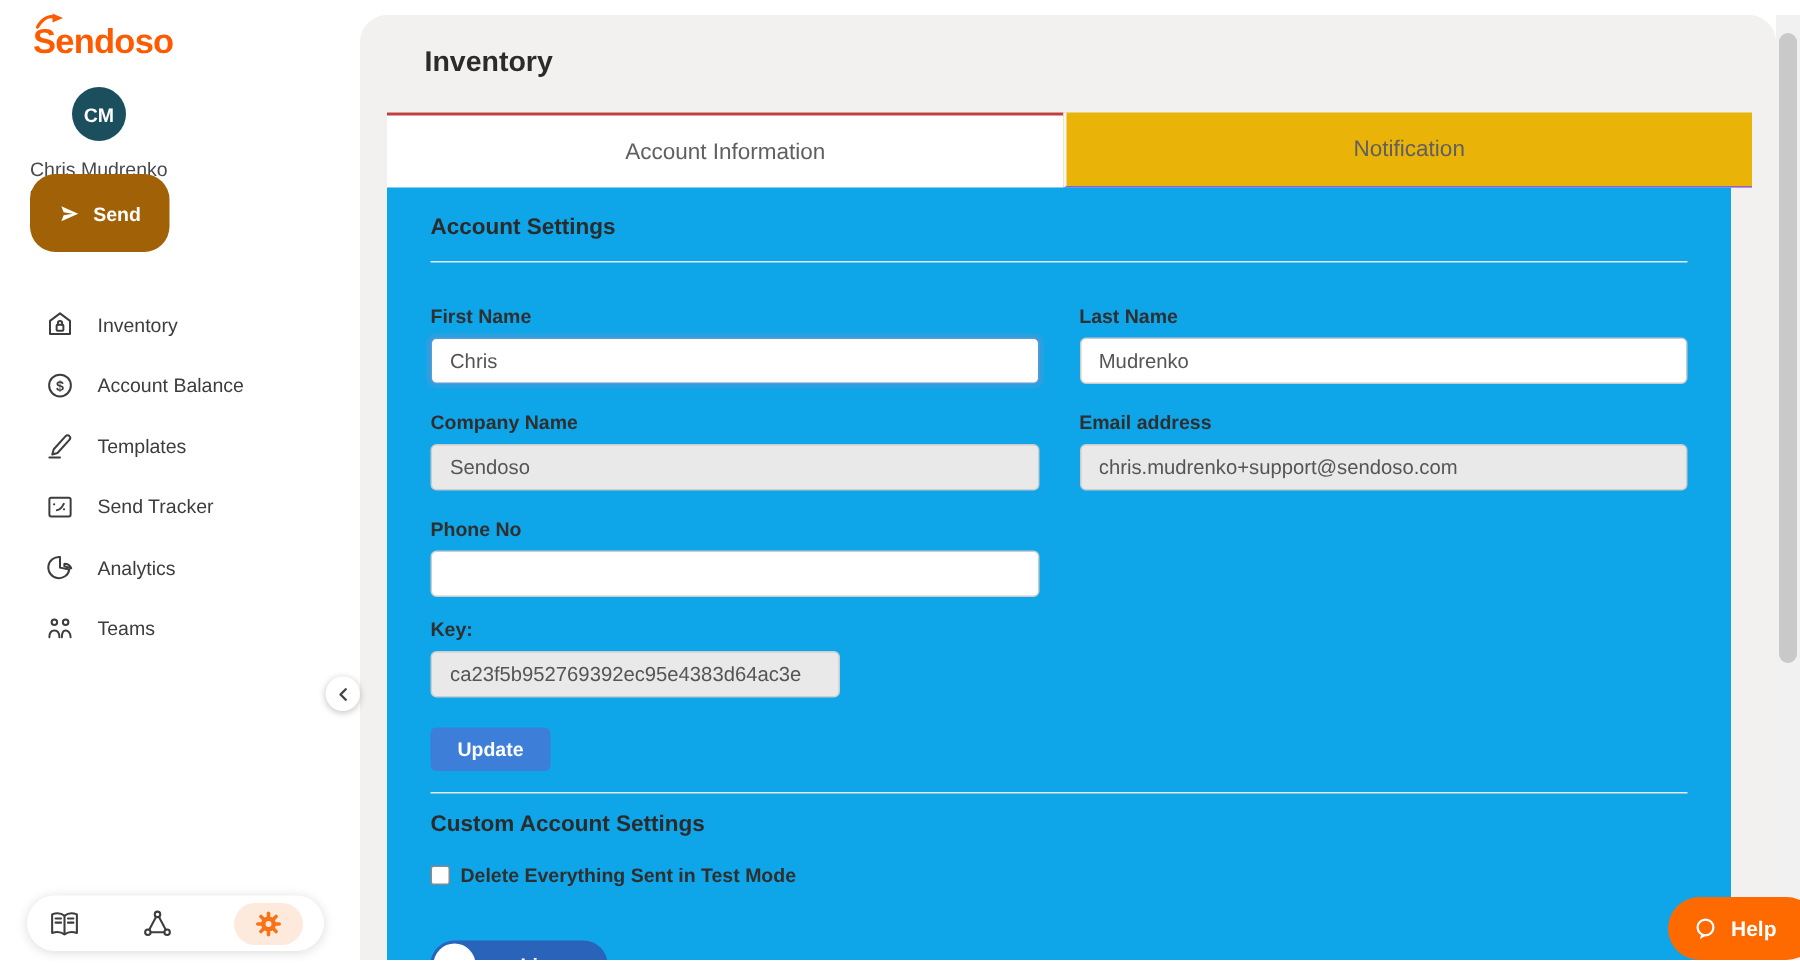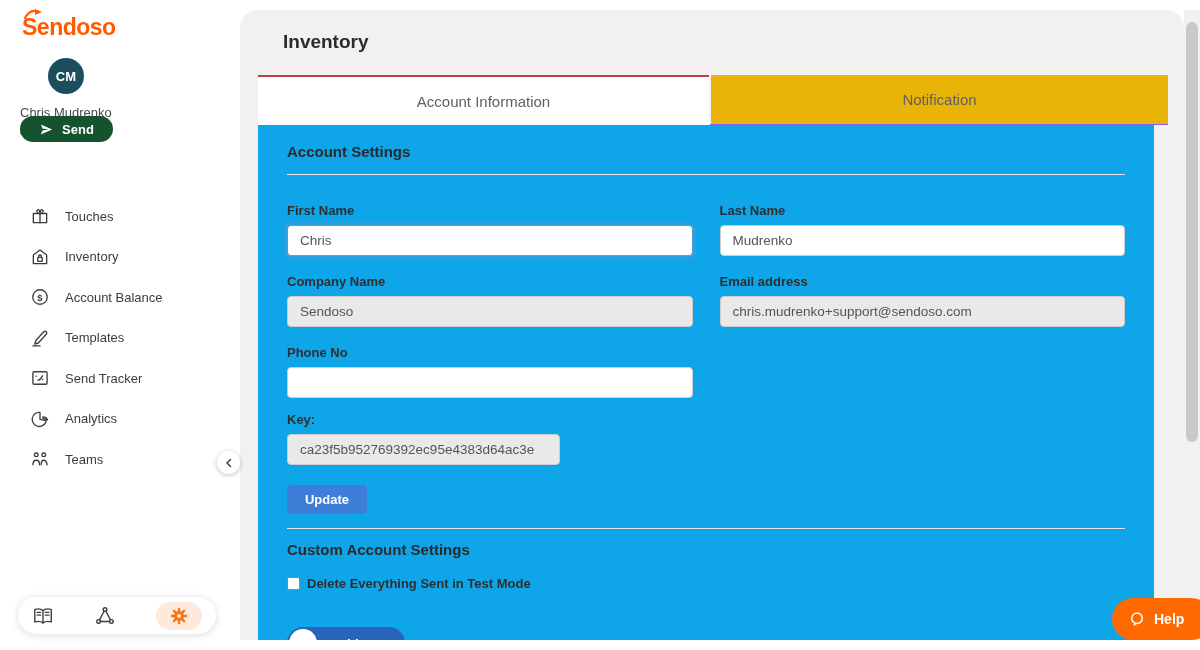--- a/index.html
+++ b/index.html
@@ -12,22 +12,22 @@
   .sidebar { position:absolute; left:0; top:0; width:240px; height:650px; background:#fff; z-index:5; }
   .logo-wrap { position:absolute; left:22px; top:14px; }
   .logo-text { font-size:23px; font-weight:bold; color:#ff5a00; letter-spacing:-0.5px; }
   .logo-swoosh { position:absolute; left:1px; top:-6px; }
   .user-row { position:absolute; left:20px; top:58px; display:flex; align-items:center; gap:10px;flex-direction:column; }
   .avatar { width:36px; height:36px; border-radius:50%; background:#1b4f5e; color:#fff;
             display:flex; align-items:center; justify-content:center; font-size:13px; font-weight:bold; }
   .user-name { font-size:13px; color:#4a4a4a; line-height:17px; }
   .user-balance { font-size:15px; font-weight:bold; color:#333; line-height:18px; }
   .user-balance .cur { font-size:11px; font-weight:normal; }
-  .send-btn { position:absolute; left:20px; top:116px; width:93px; height:26px; border:none;
-              border-radius:17px; background:#14532d; color:#fff; font-weight:bold; font-size:13px;
+  .send-btn { position:absolute; left:20px; top:116px; width:93px; height:52px; border:none;
+              border-radius:17px; background:#a16207; color:#fff; font-weight:bold; font-size:13px;
               display:flex; align-items:center; justify-content:center; gap:8px; cursor:pointer;
               font-family:inherit; }
   .nav { position:absolute; left:30px; top:196px; list-style:none; width:190px; }
   .nav li { display:flex; align-items:center; gap:15px; height:40.5px; cursor:pointer; }
   .nav li span.lbl { font-size:13px; color:#3c3c3c; }
   .nav svg { flex:0 0 auto; }
   .collapse-btn { position:absolute; left:217px; top:451px; width:23px; height:23px; border-radius:50%;
                   background:#fff; box-shadow:0 1px 5px rgba(0,0,0,.25); z-index:6;
                   display:flex; align-items:center; justify-content:center; cursor:pointer; }
   .footer-pill { position:absolute; left:18px; top:597px; width:198px; height:37px; background:#fff;
@@ -98,28 +98,20 @@
   <button class="send-btn">
     <svg width="15" height="15" viewBox="0 0 24 24">
       <path d="M3 20 L21 12 L3 4 L5.5 10.5 L15 12 L5.5 13.5 Z" fill="#ffffff"></path>
     </svg>
     <span>Send</span>
   </button>
 
   <ul class="nav">
     <li>
       <svg width="20" height="20" viewBox="0 0 24 24" fill="none" stroke="#3d3d3d" stroke-width="1.6" stroke-linecap="round" stroke-linejoin="round">
-        <rect x="4" y="9" width="16" height="11"></rect>
-          <path d="M12 9 V20"></path>
-        <path d="M12 9 C9 9 7.2 6.5 8.8 4.8 C10.4 3.2 12 6 12 9 C12 6 13.6 3.2 15.2 4.8 C16.8 6.5 15 9 12 9 Z"></path>
-      </svg>
-      <span class="lbl">Touches</span>
-    </li>
-    <li>
-      <svg width="20" height="20" viewBox="0 0 24 24" fill="none" stroke="#3d3d3d" stroke-width="1.6" stroke-linecap="round" stroke-linejoin="round">
         <path d="M4 9.5 L12 3.5 L20 9.5 V20 H4 Z"></path>
         <rect x="9.3" y="12.5" width="5.4" height="4.8" rx="0.8"></rect>
         <path d="M10.3 12.5 V11.3 a1.7 1.7 0 0 1 3.4 0 V12.5"></path>
       </svg>
       <span class="lbl">Inventory</span>
     </li>
     <li>
       <svg width="20" height="20" viewBox="0 0 24 24" fill="none" stroke="#3d3d3d" stroke-width="1.6">
         <circle cx="12" cy="12" r="8.7"></circle>
         <text x="12" y="16.2" text-anchor="middle" font-size="11.5" stroke="none" fill="#3d3d3d" font-family="Liberation Sans, sans-serif" font-weight="bold">$</text>

